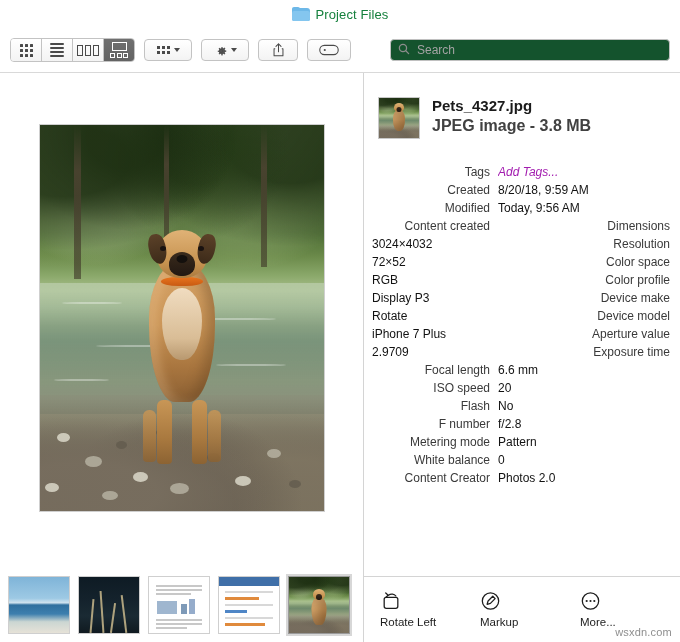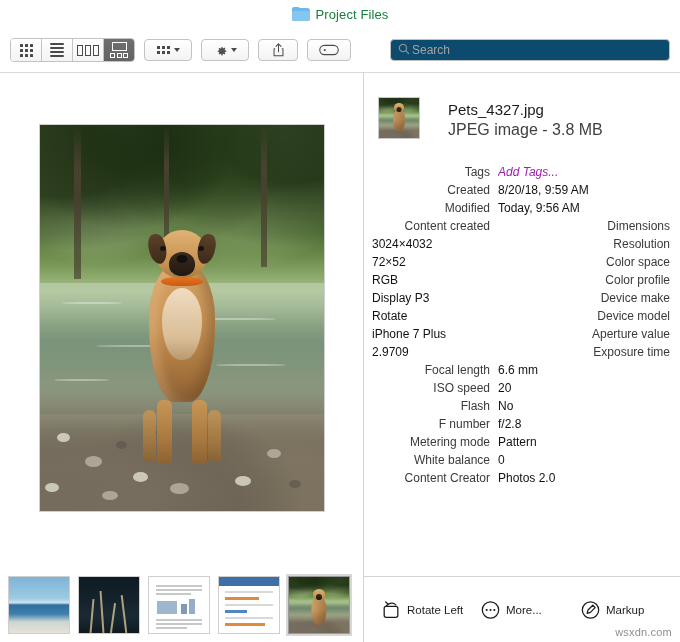--- a/index.html
+++ b/index.html
@@ -146,24 +146,25 @@
   }
   .gear svg { display:block; }
   .share svg, .tag-ic svg { display:block; }
 
   .search-field {
     margin-left: auto;
     height: 22px;
     width: 280px;
     border: 1px solid #c0c0c0;
     border-radius: 4px;
-    background: #0c4a6e;
+    background: #14532d;
     display: flex;
     align-items: center;
     padding: 0 7px;
+    gap: 5px;
     box-sizing: border-box;
   }
   .search-field input {
     border: none;
     outline: none;
     font-size: 12px;
     color: #9a9a9a;
     background: transparent;
     width: 100%;
     font-family: "Liberation Sans", sans-serif;
@@ -375,23 +376,24 @@
   
   .right-pane {
     flex: 1 1 auto;
     background: #ffffff;
     display: flex;
     flex-direction: column;
     min-width: 0;
   }
   .file-header {
     display: flex;
-    align-items: flex-end;
-    gap: 28px;
+    align-items: flex-start;
+    gap: 12px;
     padding: 24px 14px 10px 14px;
+    font-weight: bold;
   }
   .file-thumb {
     width: 42px;
     height: 42px;
     border: 1px solid #c8c8c8;
     box-sizing: border-box;
     position: relative;
     overflow: hidden;
     flex: 0 0 auto;
   }
@@ -435,21 +437,22 @@
     height: 66px;
     border-top: 1px solid #d4d4d4;
     display: flex;
     align-items: center;
     justify-content: space-around;
     padding: 0 8px;
     box-sizing: border-box;
   }
   .action {
     display: flex;
-    align-items: center;
+    flex-direction: column;
+    align-items: flex-start;
     gap: 5px;
     width: 84px;
   }
   .action-label {
     font-size: 11.5px;
     color: #1d1d1d;
   }
   .action svg { display: block; }
 
   .wm {
@@ -755,34 +758,34 @@
               <path d="M9.2 4.6c2.6-2 6.4-1.6 8.2.9" stroke-linecap="round"></path>
               <path d="M6.2 2.2L8.9 4.6 6.4 6.9" stroke-linecap="round" stroke-linejoin="round"></path>
             </svg>
           </span>
           <span class="action-label">Rotate Left</span>
         </div>
         <div class="action">
           <span>
             <svg width="21" height="20" viewBox="0 0 22 22" fill="none" stroke="#1d1d1d" stroke-width="1.4">
               <circle cx="11" cy="11" r="9"></circle>
+              <path d="M7.3 14.6l1-3.6 5.2-5.2 2.6 2.6-5.2 5.2z" stroke-linejoin="round"></path>
+            </svg>
+          </span>
+          <span class="action-label">Markup</span>
+        </div>
+        <div class="action">
+          <span>
+            <svg width="21" height="20" viewBox="0 0 22 22" fill="none" stroke="#1d1d1d" stroke-width="1.4">
+              <circle cx="11" cy="11" r="9"></circle>
               <circle cx="6.8" cy="11" r="1.2" fill="#1d1d1d" stroke="none"></circle>
               <circle cx="11" cy="11" r="1.2" fill="#1d1d1d" stroke="none"></circle>
               <circle cx="15.2" cy="11" r="1.2" fill="#1d1d1d" stroke="none"></circle>
             </svg>
           </span>
           <span class="action-label">More...</span>
         </div>
-        <div class="action">
-          <span>
-            <svg width="21" height="20" viewBox="0 0 22 22" fill="none" stroke="#1d1d1d" stroke-width="1.4">
-              <circle cx="11" cy="11" r="9"></circle>
-              <path d="M7.3 14.6l1-3.6 5.2-5.2 2.6 2.6-5.2 5.2z" stroke-linejoin="round"></path>
-            </svg>
-          </span>
-          <span class="action-label">Markup</span>
-        </div>
       </div>
     </div>
   </div>
 
   <div class="wm">wsxdn.com</div>
 </div>
 
 </body></html>

